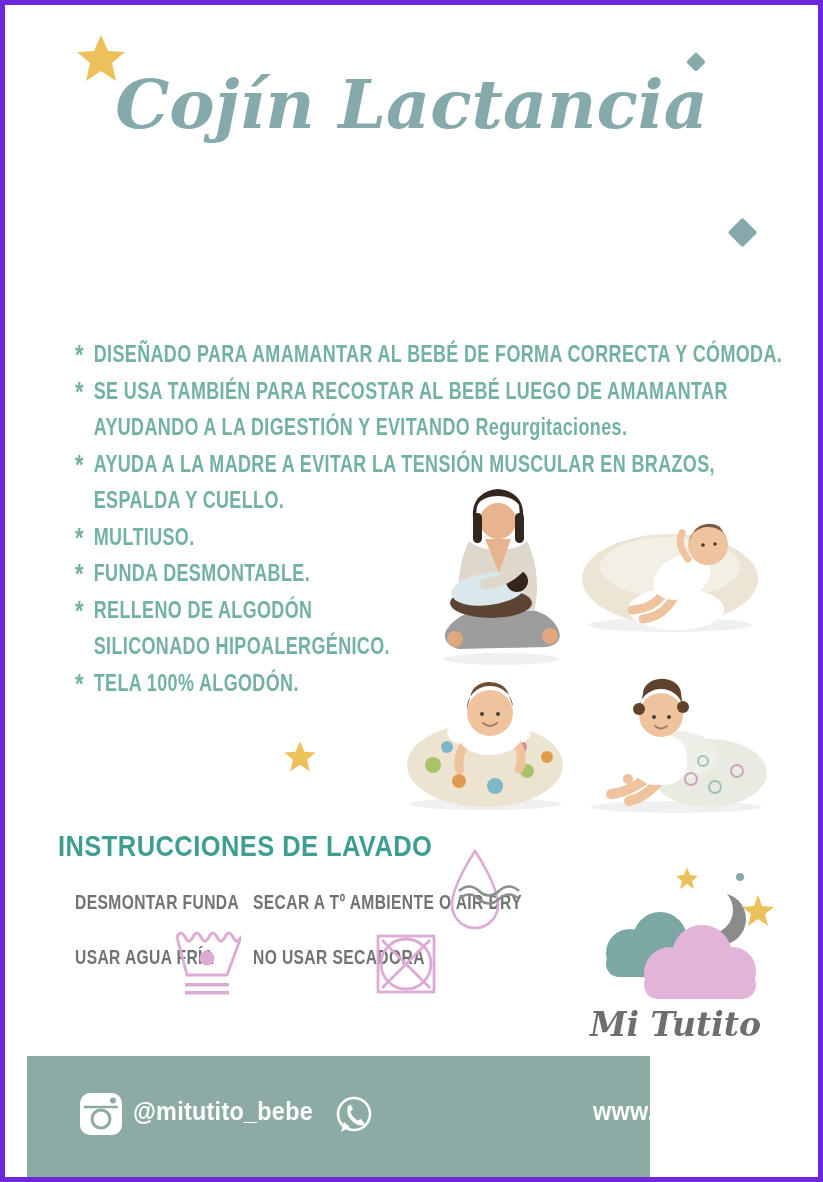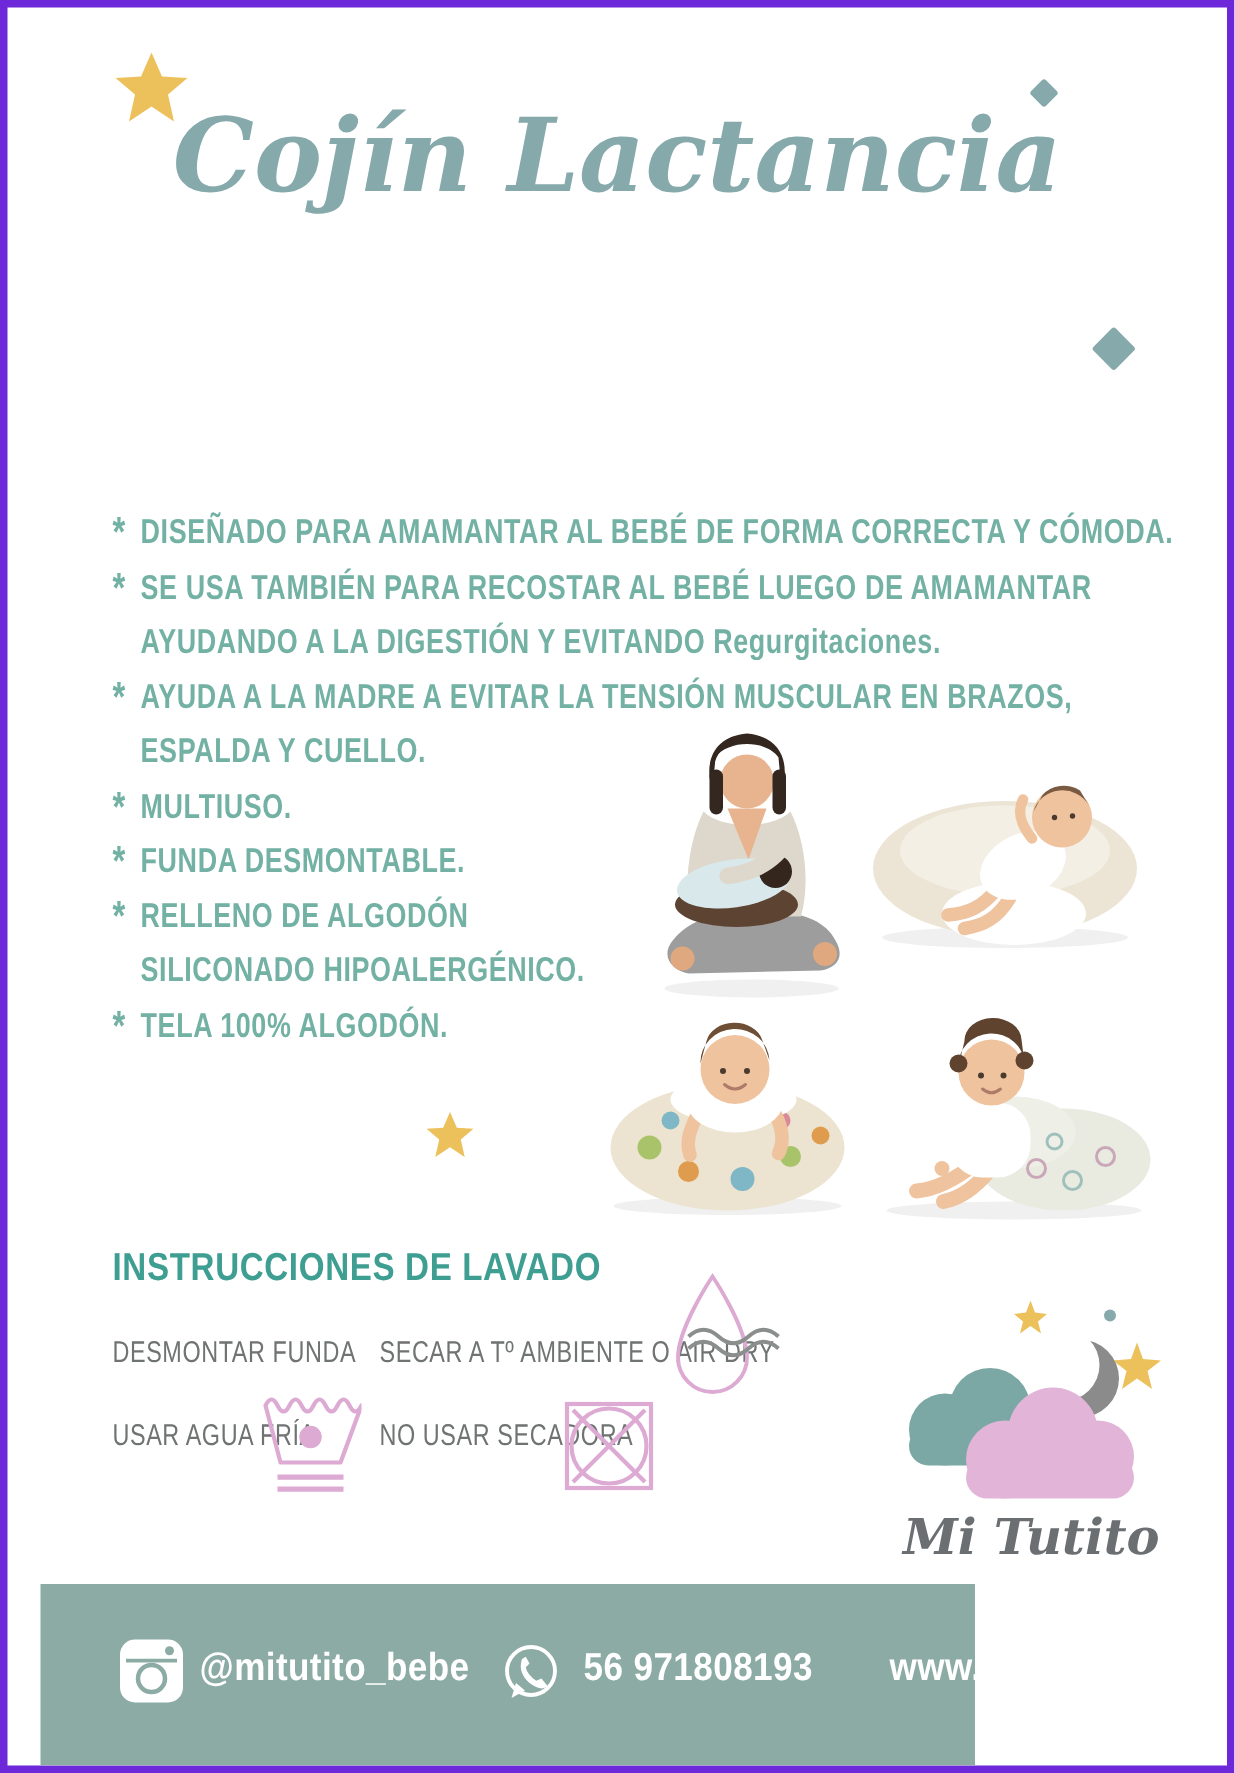--- a/index.html
+++ b/index.html
@@ -20,25 +20,25 @@
   }
   .subtitle{left:0; right:0; top:178px; text-align:center; color:#6a6d6e; font-weight:bold; font-size:34px; line-height:43px;}
 
   .diamond{background:#86a9ab; transform:rotate(45deg); border-radius:2px;}
 
   .features{left:70px; top:331px; color:#72b1a3; font-weight:bold;}
   .ln{display:block; font-size:23px; line-height:36.5px; height:36.5px;}
   .ln .ast{display:inline-block; width:24px; font-size:28px; vertical-align:-2px;}
   .ln.cont .ast{visibility:hidden;}
 
-  .wash-head{left:70px; top:824px; color:#3f9e92; font-weight:bold; font-size:26px;}
-  .wash-label{color:#6f7372; font-weight:normal; font-size:20px;text-align:right;}
+  .wash-head{left:53px; top:824px; color:#3f9e92; font-weight:bold; font-size:30px;}
+  .wash-label{color:#6f7372; font-weight:bold; font-size:20px;text-align:right;}
 
   .logo-brand{
-    left:585px; top:1000px; width:195px; text-align:center;
+    left:585px; top:1000px; width:195px; 
     font-family:"DejaVu Serif", serif; font-style:italic; font-weight:bold;
     font-size:33px; color:#6b6f72;
   }
 
   .footer-bar{left:22px; top:1051px; width:623px; height:121px; background:#8caba4;}
   .footer-text{color:#ffffff; font-size:26px; font-weight:bold; letter-spacing:0.3px;
     display:inline-block; transform:scaleX(0.9); transform-origin:left center;}
   svg{display:block;}
 </style>
 </head>
@@ -213,21 +213,18 @@
       <circle cx="34" cy="8.5" r="3" fill="#8caba4"></circle>
     </svg>
     <div class="abs" style="left:106px; top:40px;">
       <span class="footer-text">@mitutito_bebe</span>
     </div>
     <svg class="abs" style="left:306px; top:38px;" width="42" height="42" viewBox="0 0 42 42">
       <circle cx="21" cy="20" r="16" fill="none" stroke="#ffffff" stroke-width="2.6"></circle>
       <path d="M8,38 L11,28 L17,33 Z" fill="#ffffff"></path>
       <path d="M15,12 q-3,9 5,16 q8,6 12,2 l-4,-5 -3.5,1.5 q-6,-4 -7,-9 l2.5,-2.5 -2.5,-4.5 z" fill="#ffffff"></path>
     </svg>
-    <div class="abs" style="left:362px; top:40px;">
-      <span class="footer-text">56 971808193</span>
-    </div>
     <div class="abs" style="left:566px; top:40px;">
       <span class="footer-text">www.mitutito.cl</span>
     </div>
   </div>
 
 </div>
 
 </body></html>

